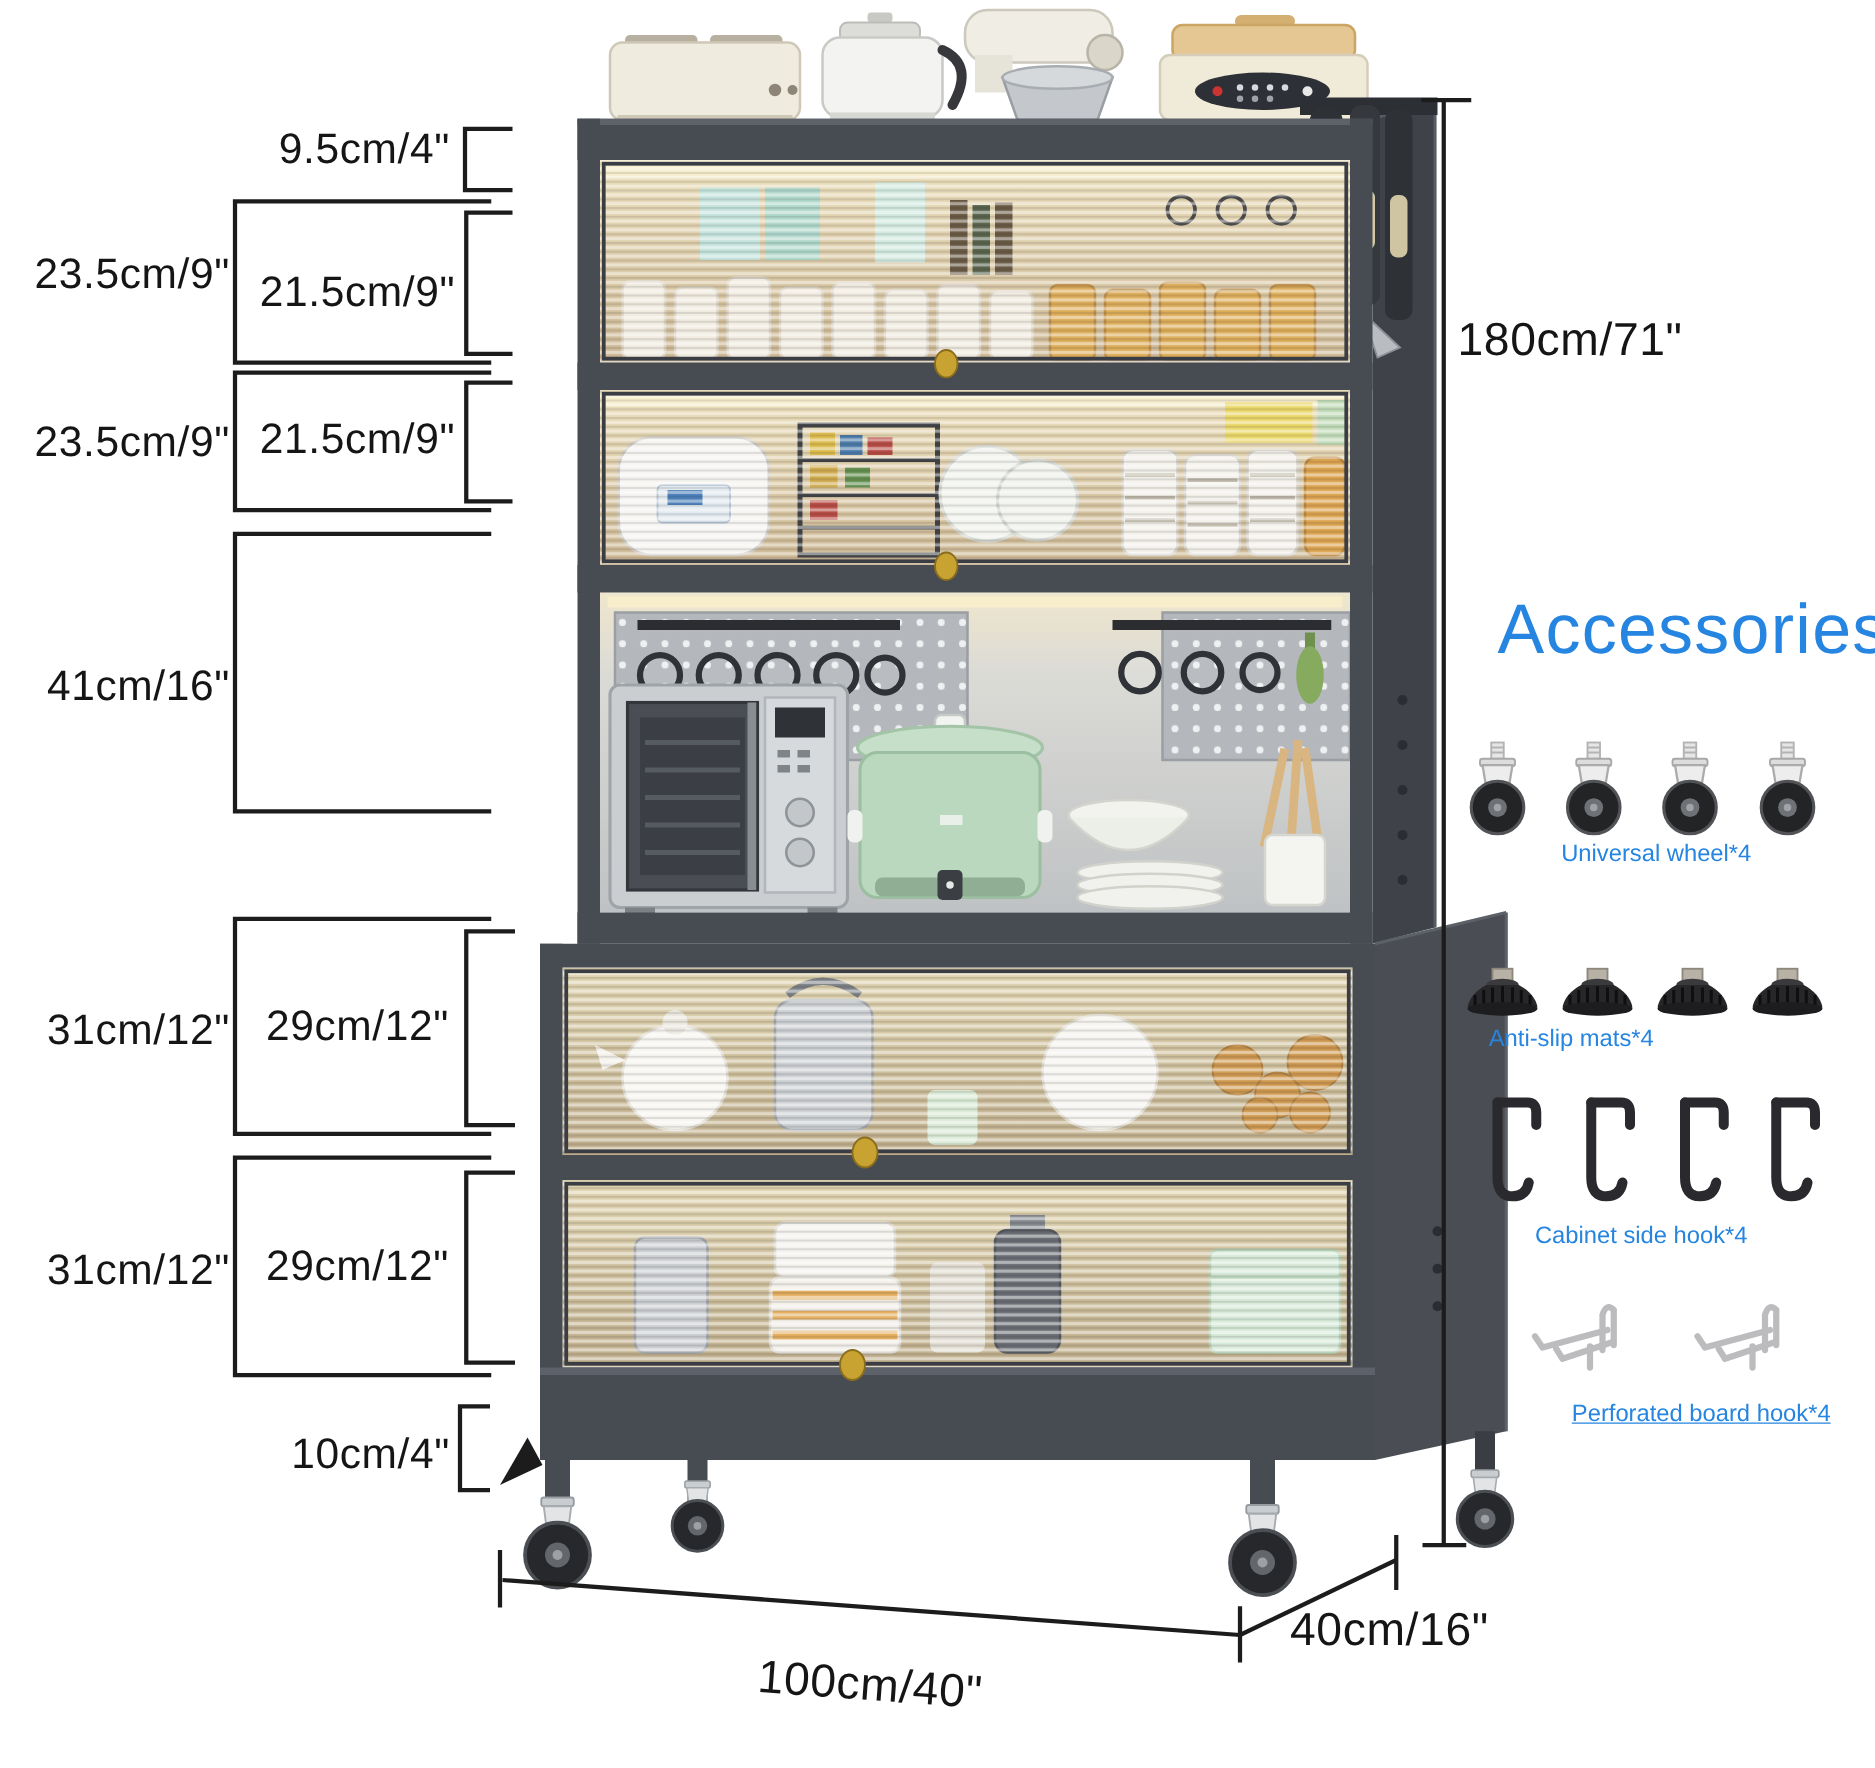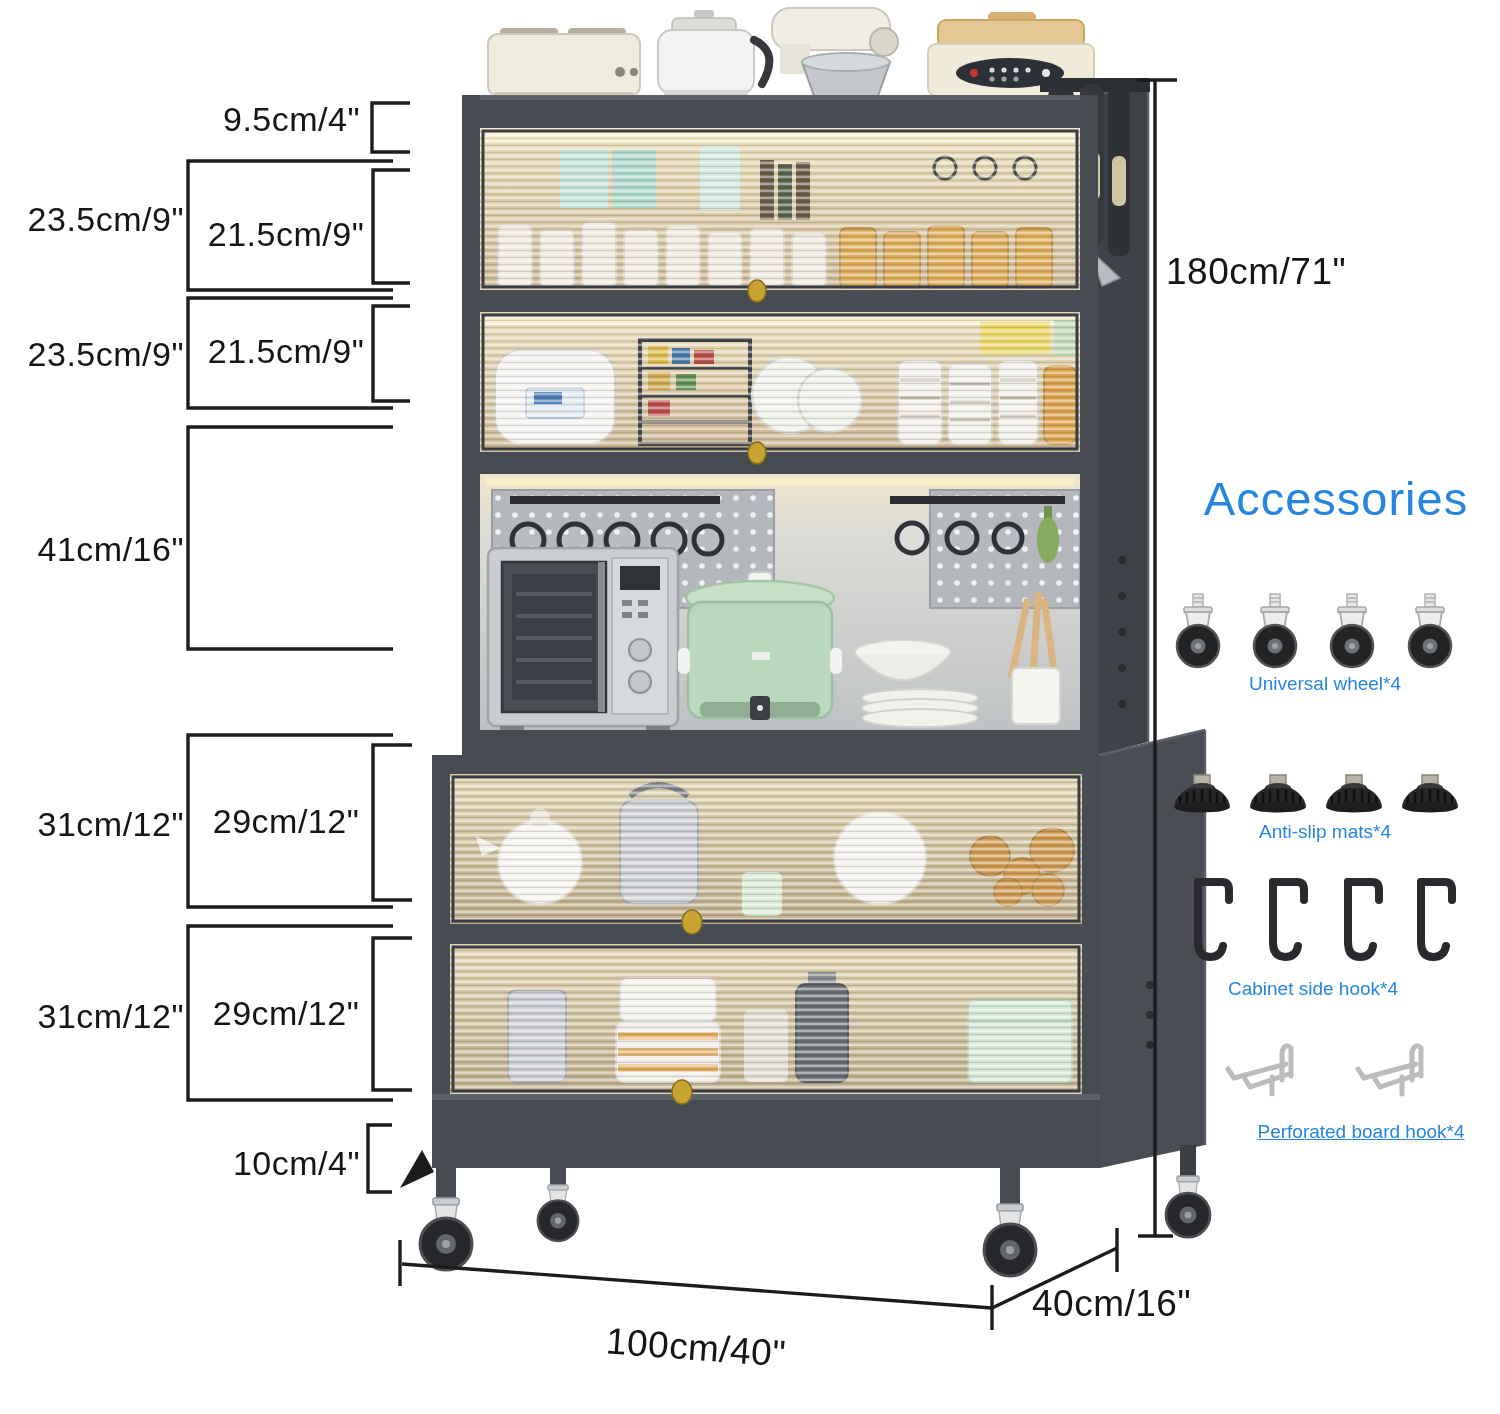--- a/index.html
+++ b/index.html
@@ -18,21 +18,21 @@
   }
   #art{position:absolute;left:0;top:0;width:1500px;height:1414px;}
   .dim{
     position:absolute;color:var(--label-text);font-size:34px;line-height:1.1;
     white-space:nowrap;letter-spacing:0.5px;
   }
   .dim.right{text-align:right;}
   .dim.center{text-align:center;}
   .dim.big{font-size:37px;}
   .acc-title{
-    position:absolute;color:var(--accent-blue);font-size:47px;line-height:1.05;
+    position:absolute;color:var(--accent-blue);font-size:56px;line-height:1.05;
     text-align:center;white-space:nowrap;letter-spacing:1px;
   }
   .acc-label{
     position:absolute;color:var(--accent-blue);font-size:19px;line-height:1.1;
     text-align:center;white-space:nowrap;
   }
   .frame{fill:var(--cabinet-gray);}
   .frame-dark{fill:var(--cabinet-gray-dark);}
   .dline{stroke:var(--dimension-line);stroke-width:3.4;fill:none;}
   .knob{fill:var(--knob-gold);stroke:#8a6d1d;stroke-width:1.5;}
@@ -469,17 +469,17 @@
 
 <div class="dim big" style="left:1166px;top:252px;">180cm/71"</div>
 
 <div class="dim big center" style="left:566px;top:1328px;width:260px;transform:rotate(4.2deg);">100cm/40"</div>
 
 <div class="dim big" style="left:1032px;top:1284px;">40cm/16"</div>
 
 <div class="acc-title" style="left:1198px;top:474px;width:276px;">Accessories</div>
 
 <div class="acc-label" style="left:1160px;top:674px;width:330px;">Universal wheel*4</div>
-<div class="acc-label" style="left:1160px;top:822px;width:330px;">Anti-slip mats*4</div>
+<div class="acc-label" style="left:1092px;top:822px;width:330px;">Anti-slip mats*4</div>
 <div class="acc-label" style="left:1148px;top:979px;width:330px;">Cabinet side hook*4</div>
 <div class="acc-label" style="left:1196px;top:1122px;width:330px;text-decoration:underline;">Perforated board hook*4</div>
 
 </div>
 
 </body></html>

